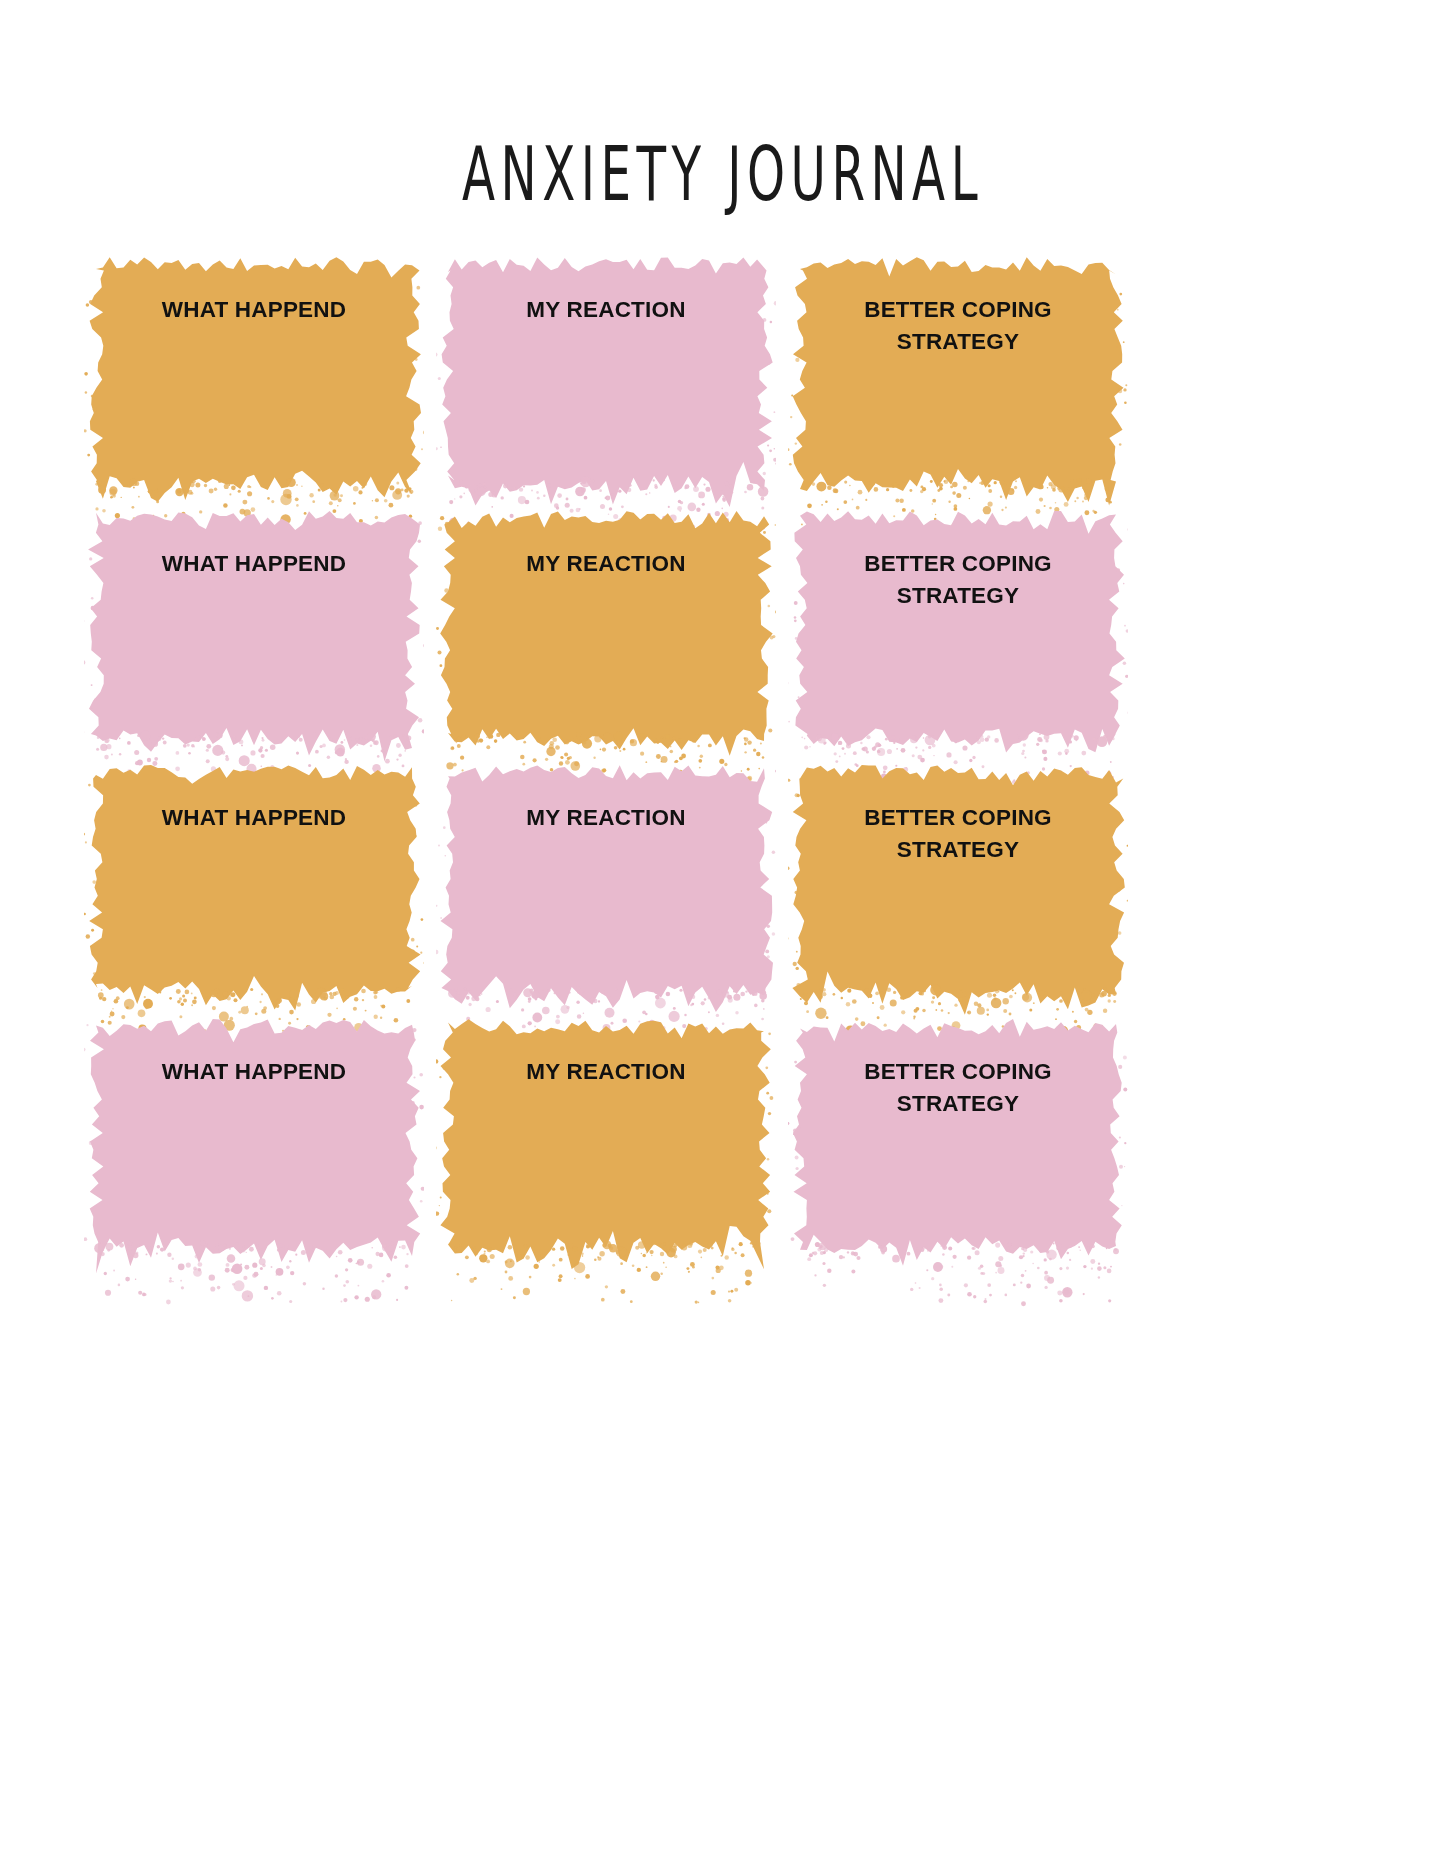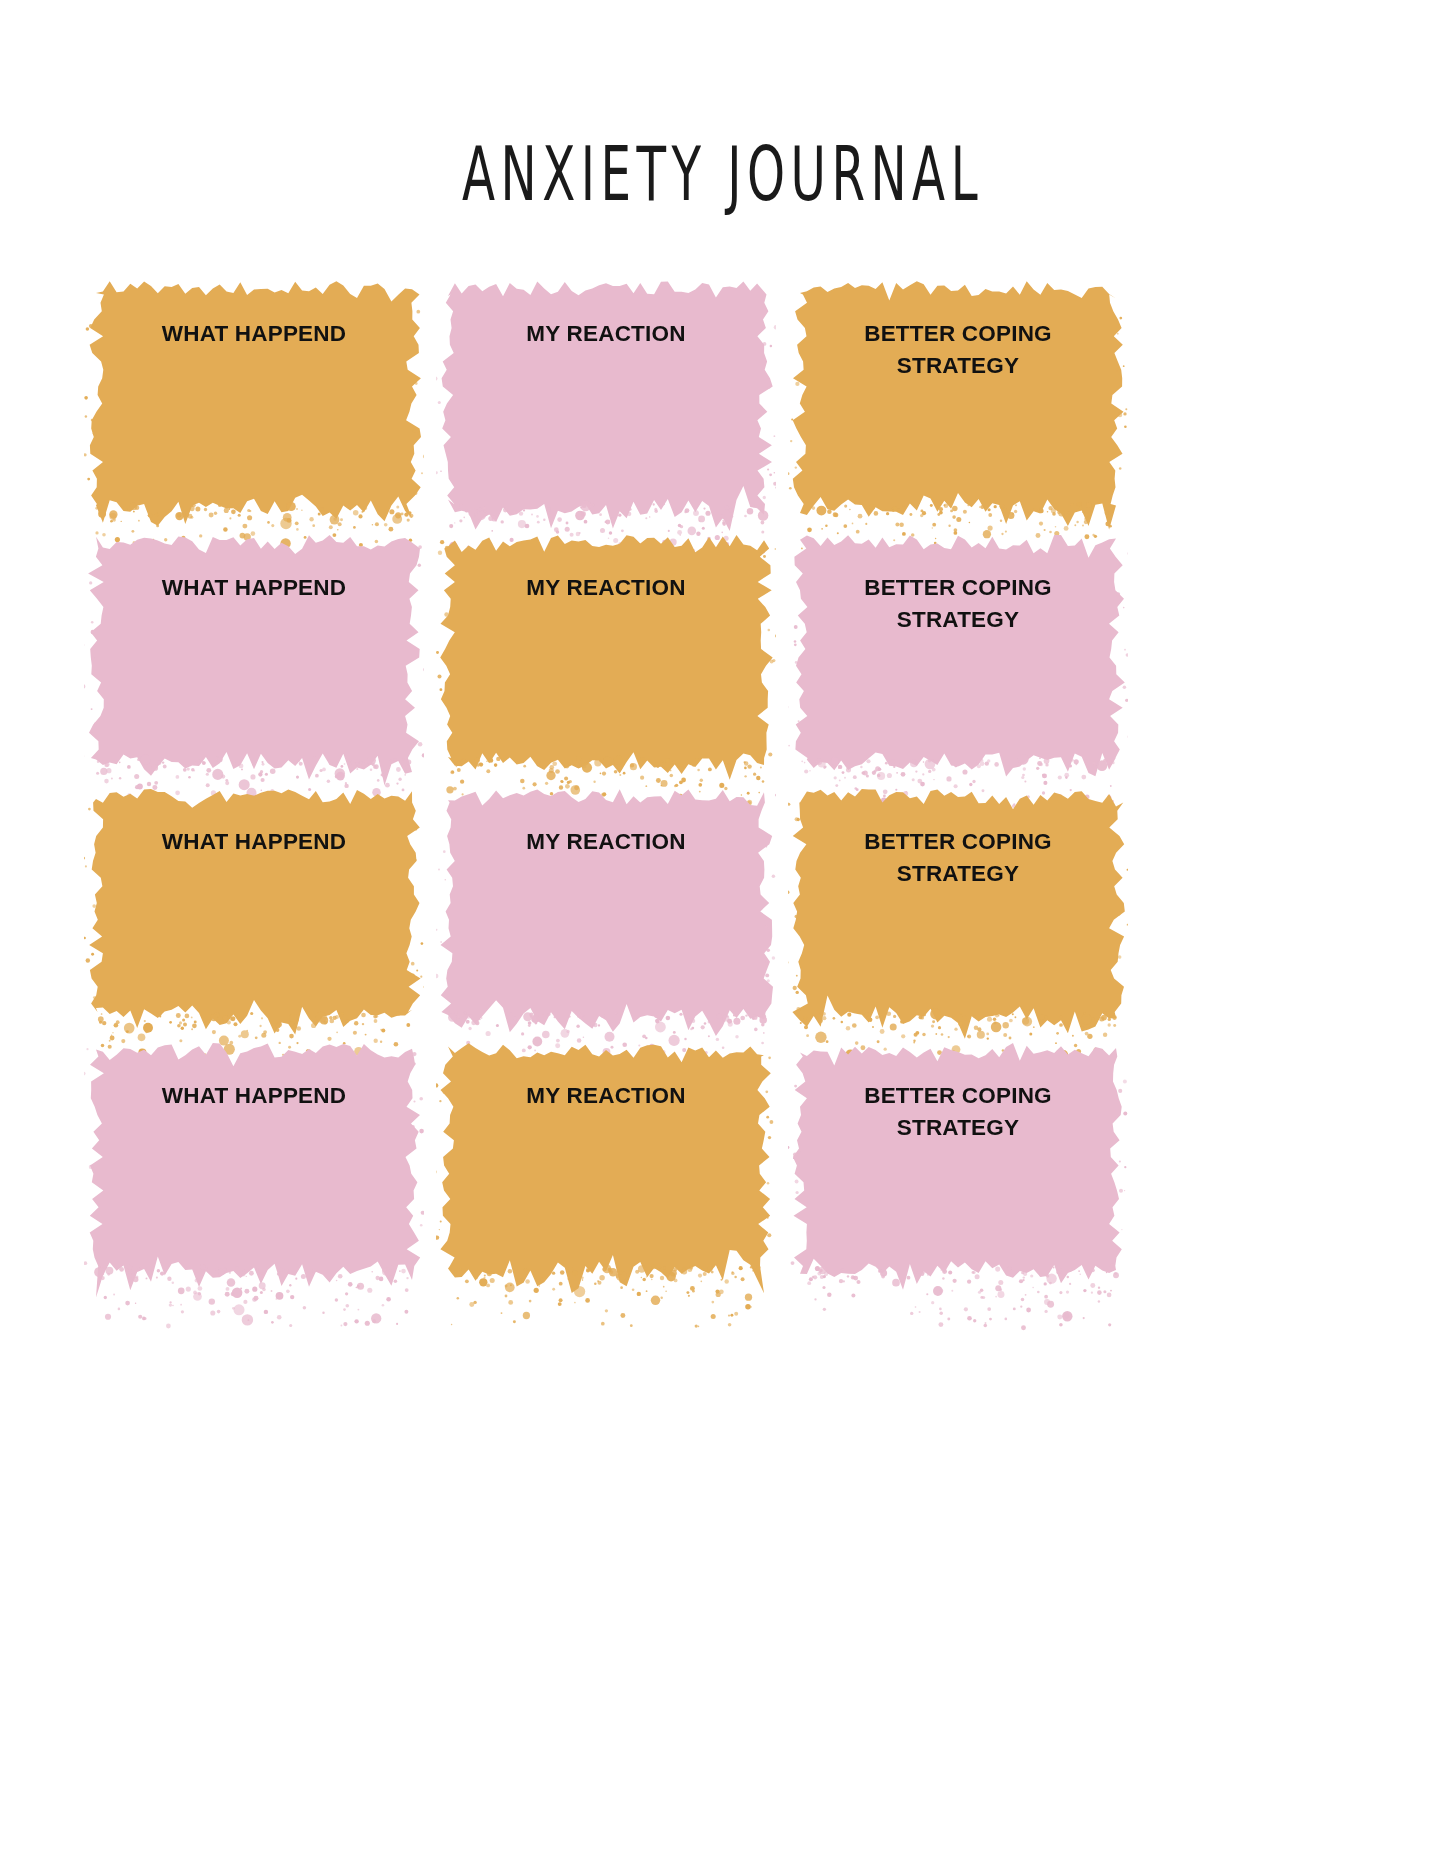--- a/index.html
+++ b/index.html
@@ -24,21 +24,21 @@
     color:#1a1a1a;
     transform:scaleX(0.78) scaleY(1.22);
     transform-origin:center top;
     white-space:nowrap;
     line-height:1;
   }
 
   
   .grid{
     position:absolute;
-    top:284px;
+    top:260px;
     left:96px;
     width:1030px;
     display:grid;
     grid-template-columns:repeat(3, 316px);
     column-gap:27px;
     row-gap:77px;
     gap:36px;
   }
 
   .cell{

